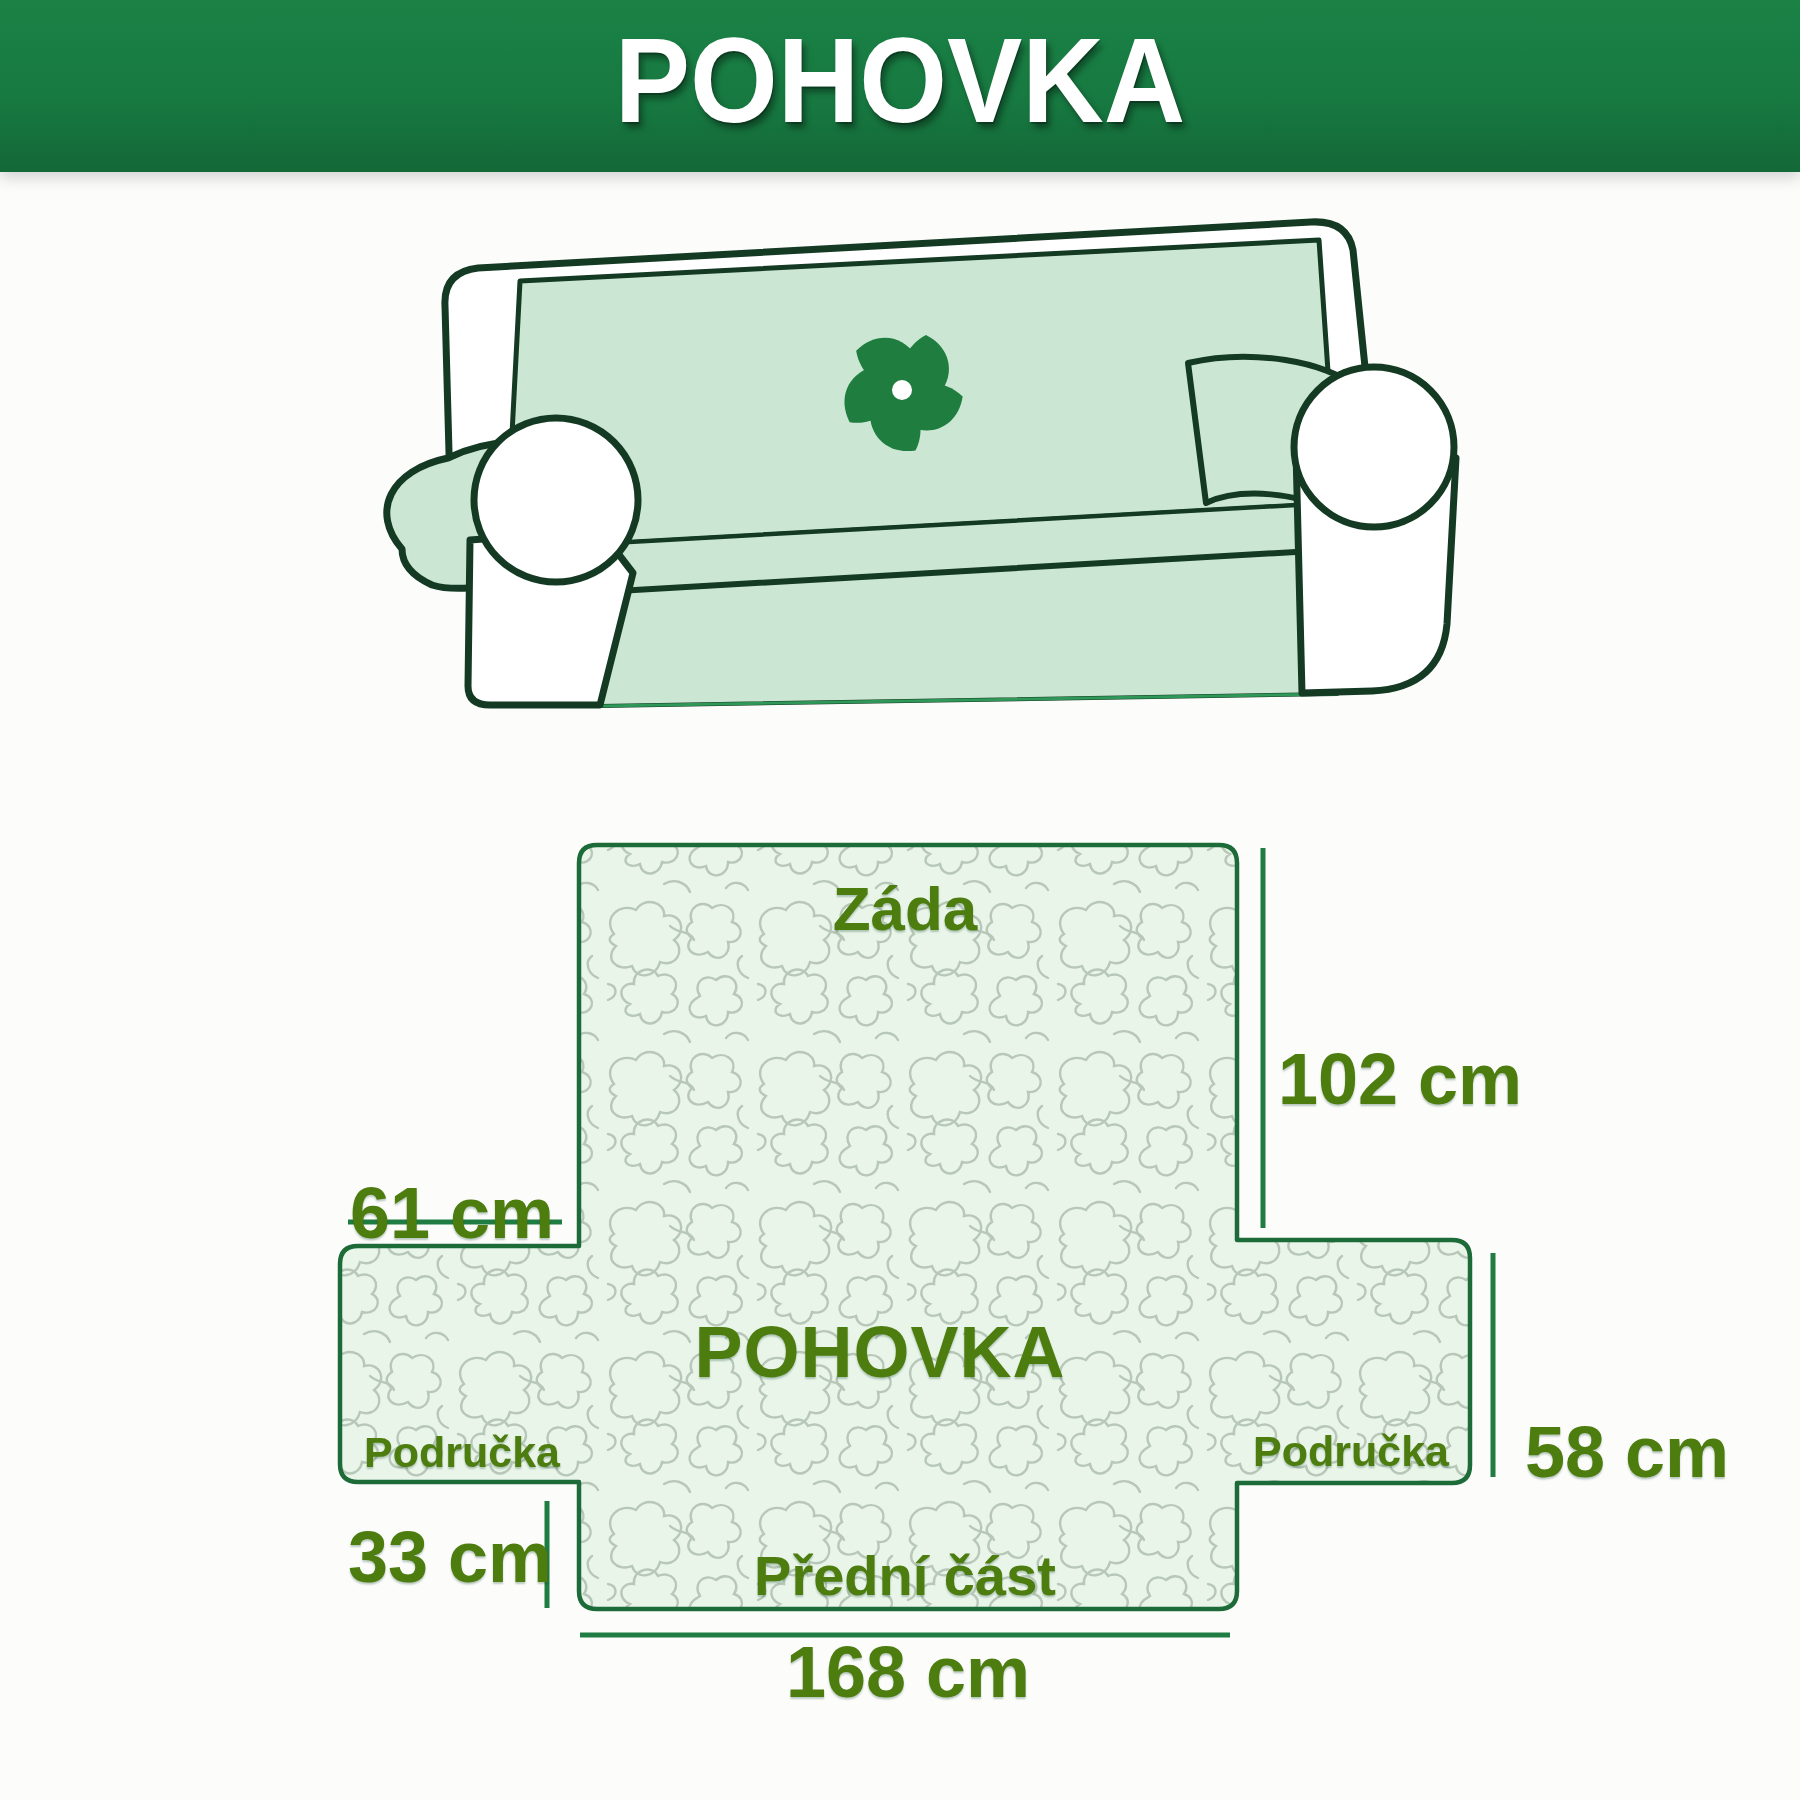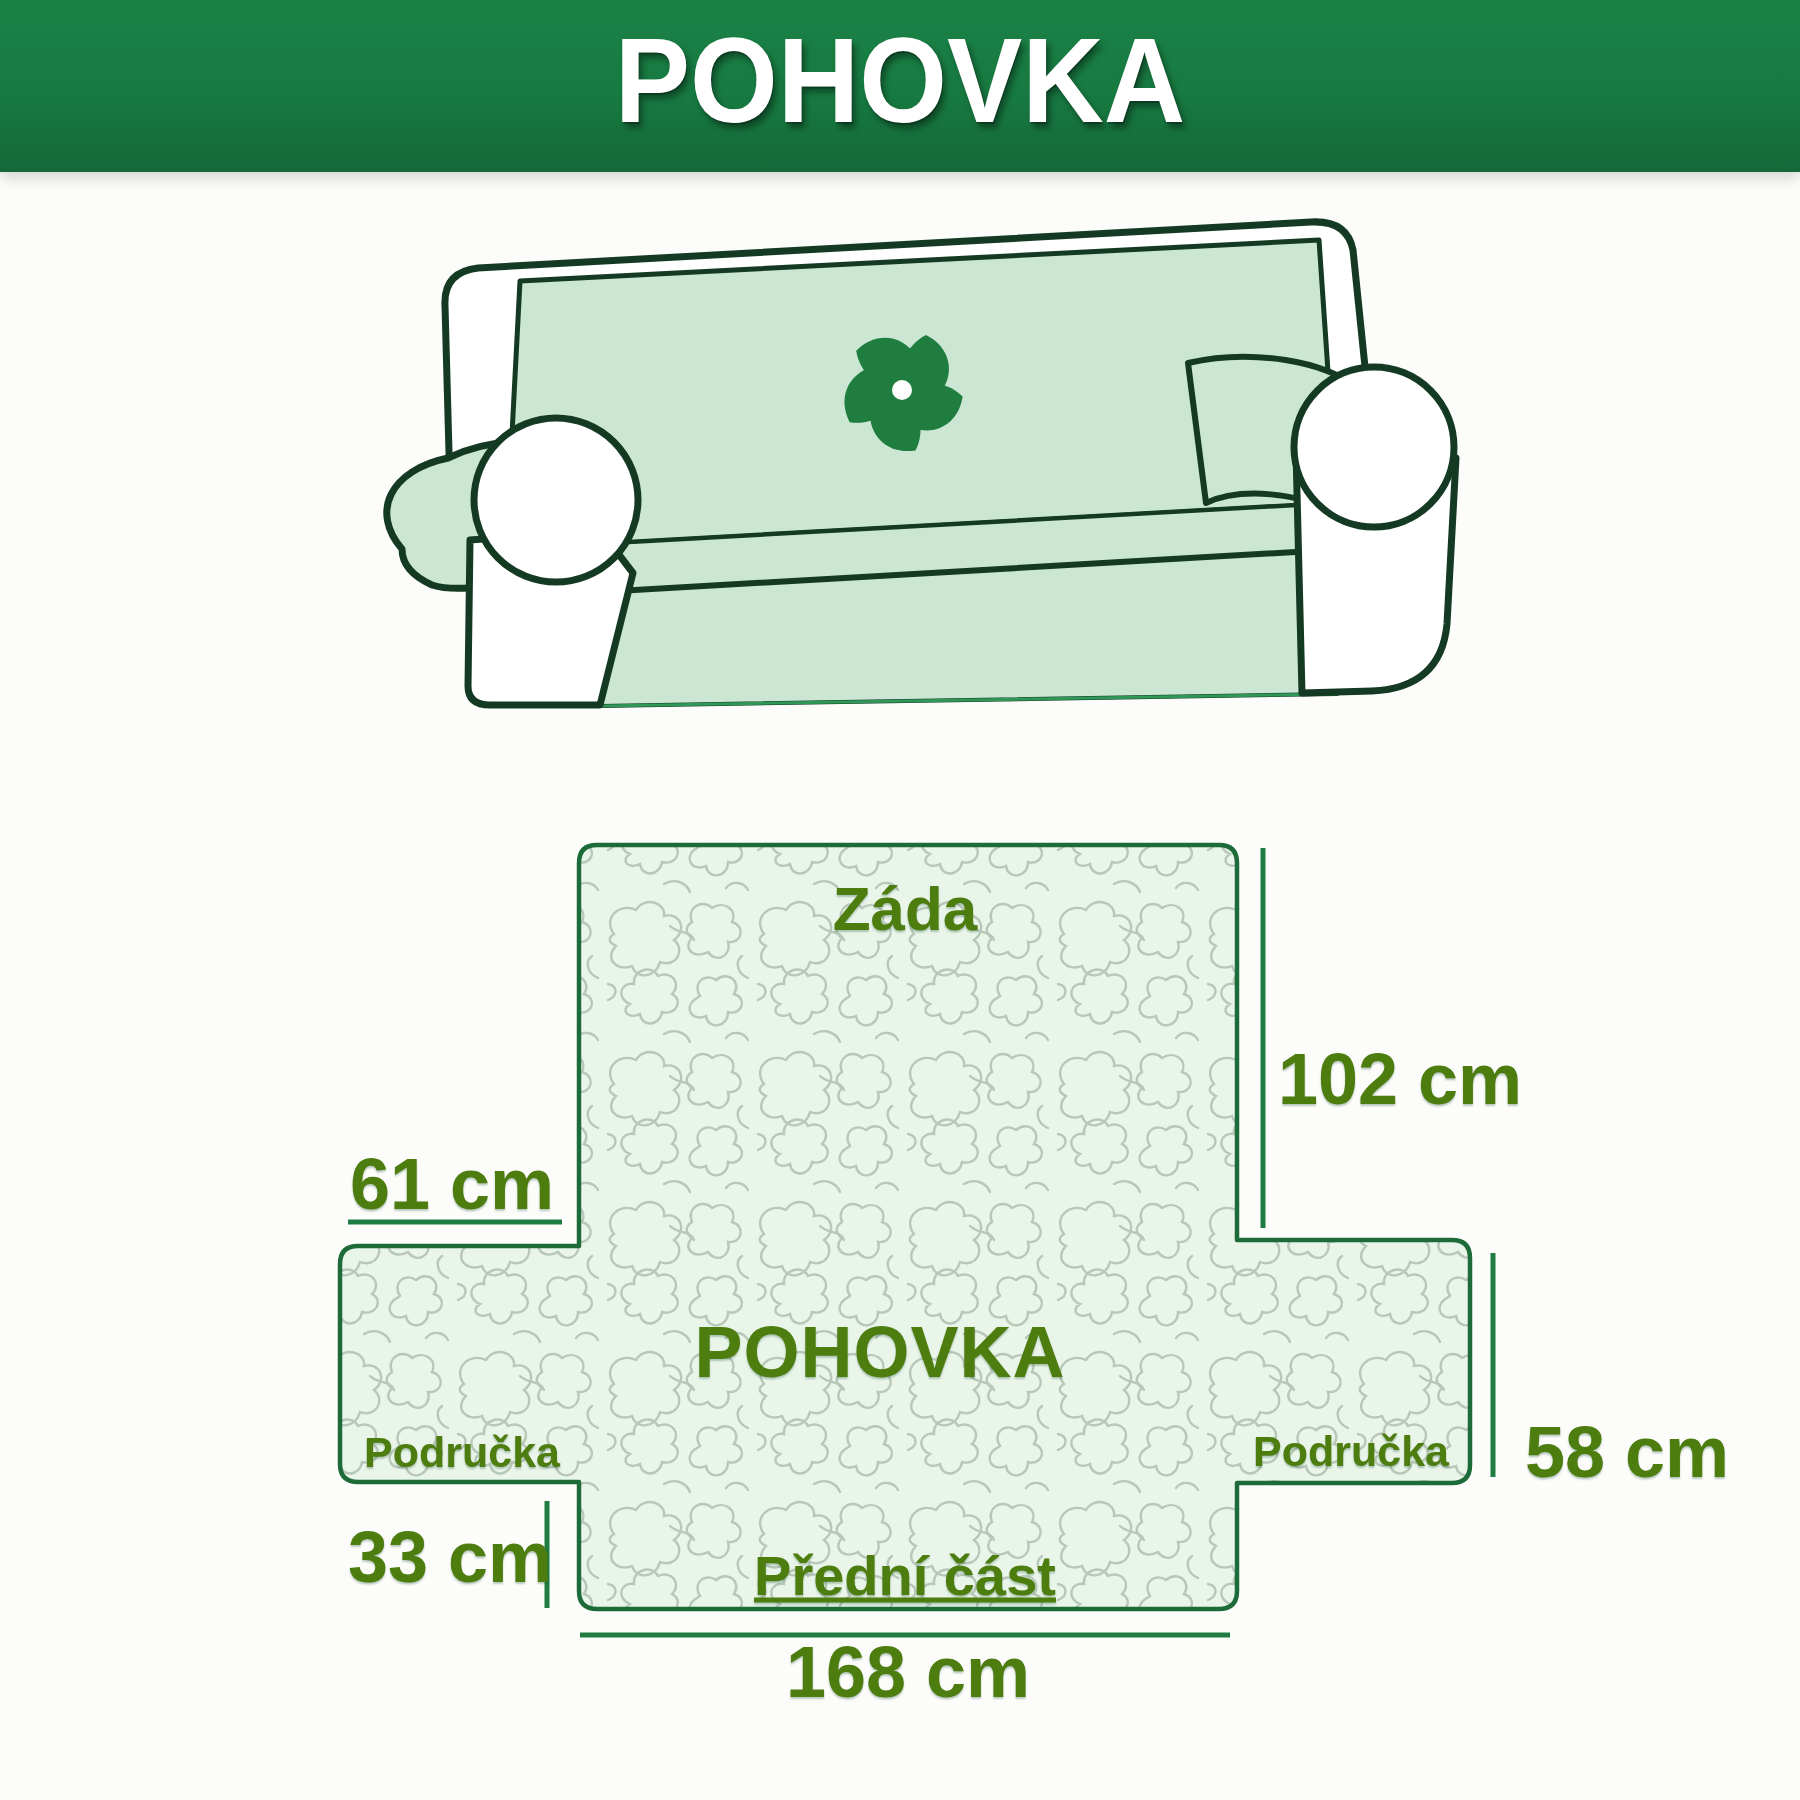--- a/index.html
+++ b/index.html
@@ -14,21 +14,21 @@
           transform:translate(-50%,-54%) scaleX(.94);
           color:#ffffff;font-weight:700;font-size:120px;letter-spacing:0px;white-space:nowrap;
           text-shadow:4px 6px 7px rgba(0,0,0,.38),1px 2px 0 rgba(0,0,0,.22);}
 
   
   .lbl{position:absolute;transform:translate(-50%,-50%);font-weight:700;color:#4d7c0f;
        white-space:nowrap;text-shadow:0 2px 2px rgba(10,70,35,.28);}
   .lbl-zada{font-size:62px;}
   .lbl-pohovka{font-size:72px;letter-spacing:1px;}
   .lbl-arm{font-size:43px;}
-  .lbl-front{font-size:56px;text-decoration:underline;}
+  .lbl-front{font-size:56px;}
   .lbl-dim{font-size:72px;}
 
   svg{position:absolute;display:block;}
 </style>
 </head>
 <body>
 
 <div class="stage">
 
   <div class="banner">
@@ -103,18 +103,18 @@
     </g>
   </svg>
 
   <div class="lbl lbl-zada" style="left:905px;top:908px">Záda</div>
   <div class="lbl lbl-pohovka" style="left:880px;top:1352px">POHOVKA</div>
   <div class="lbl lbl-arm" style="left:462px;top:1452px">Područka</div>
   <div class="lbl lbl-arm" style="left:1351px;top:1451px">Područka</div>
   <div class="lbl lbl-front" style="left:905px;top:1575px">Přední část</div>
 
   <div class="lbl lbl-dim" style="left:1400px;top:1079px">102 cm</div>
-  <div class="lbl lbl-dim" style="left:452px;top:1184px">61 cm</div>
+  <div class="lbl lbl-dim" style="left:452px;top:1213px">61 cm</div>
   <div class="lbl lbl-dim" style="left:1627px;top:1452px">58 cm</div>
   <div class="lbl lbl-dim" style="left:450px;top:1557px">33 cm</div>
   <div class="lbl lbl-dim" style="left:908px;top:1672px">168 cm</div>
 
 </div>
 
 </body></html>

